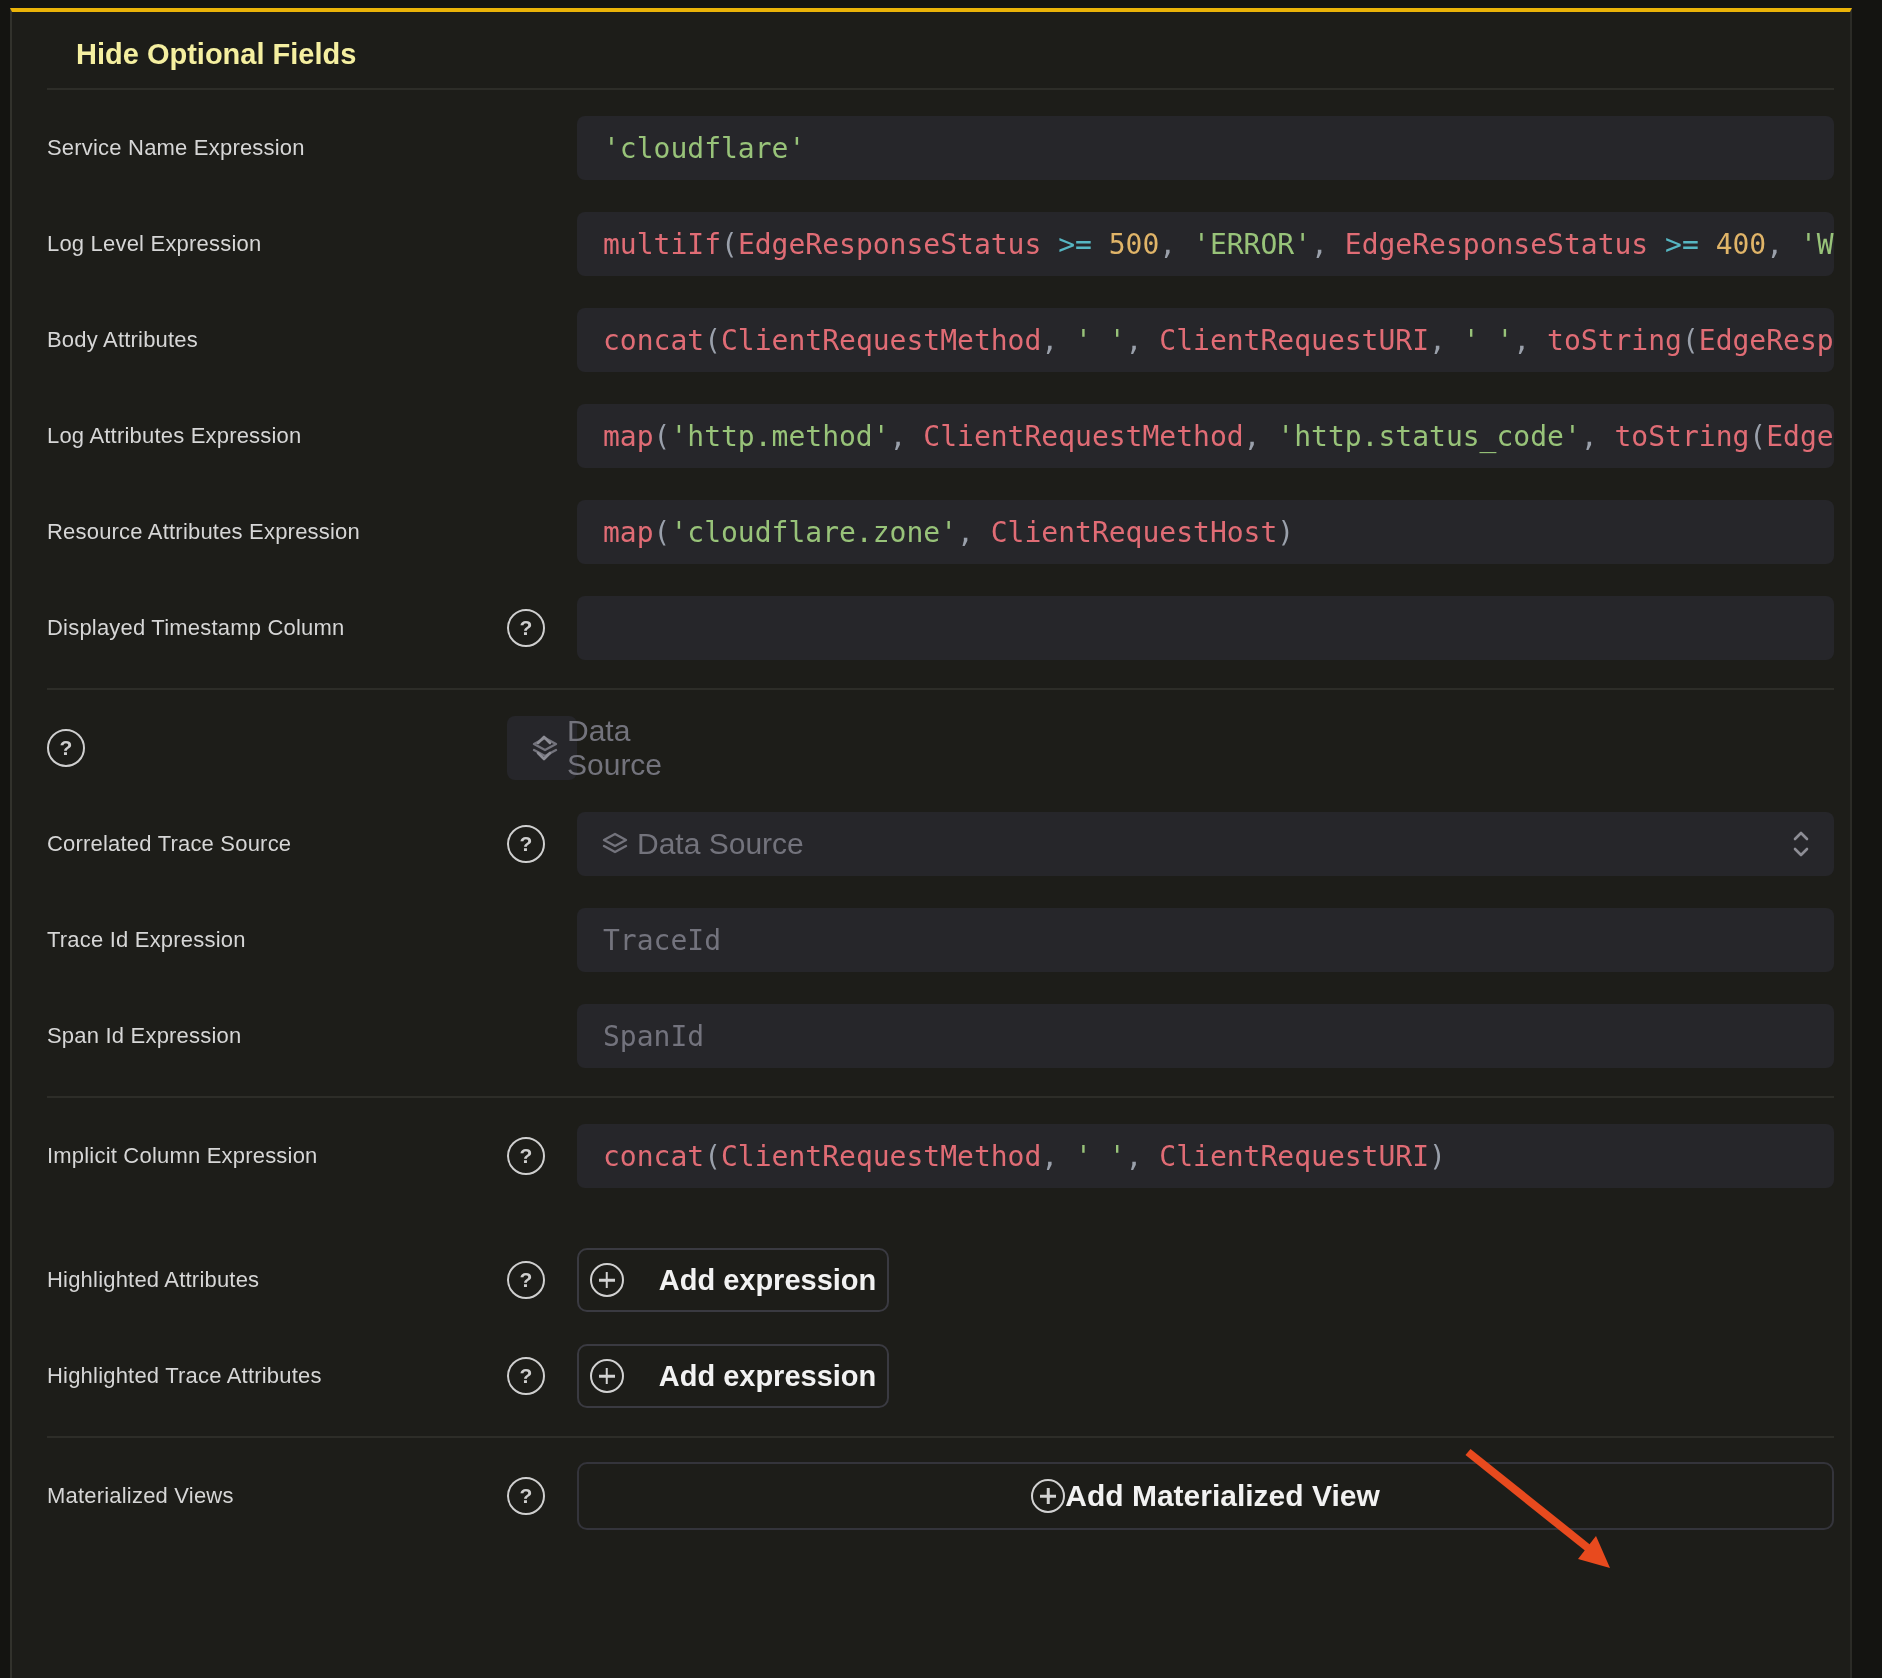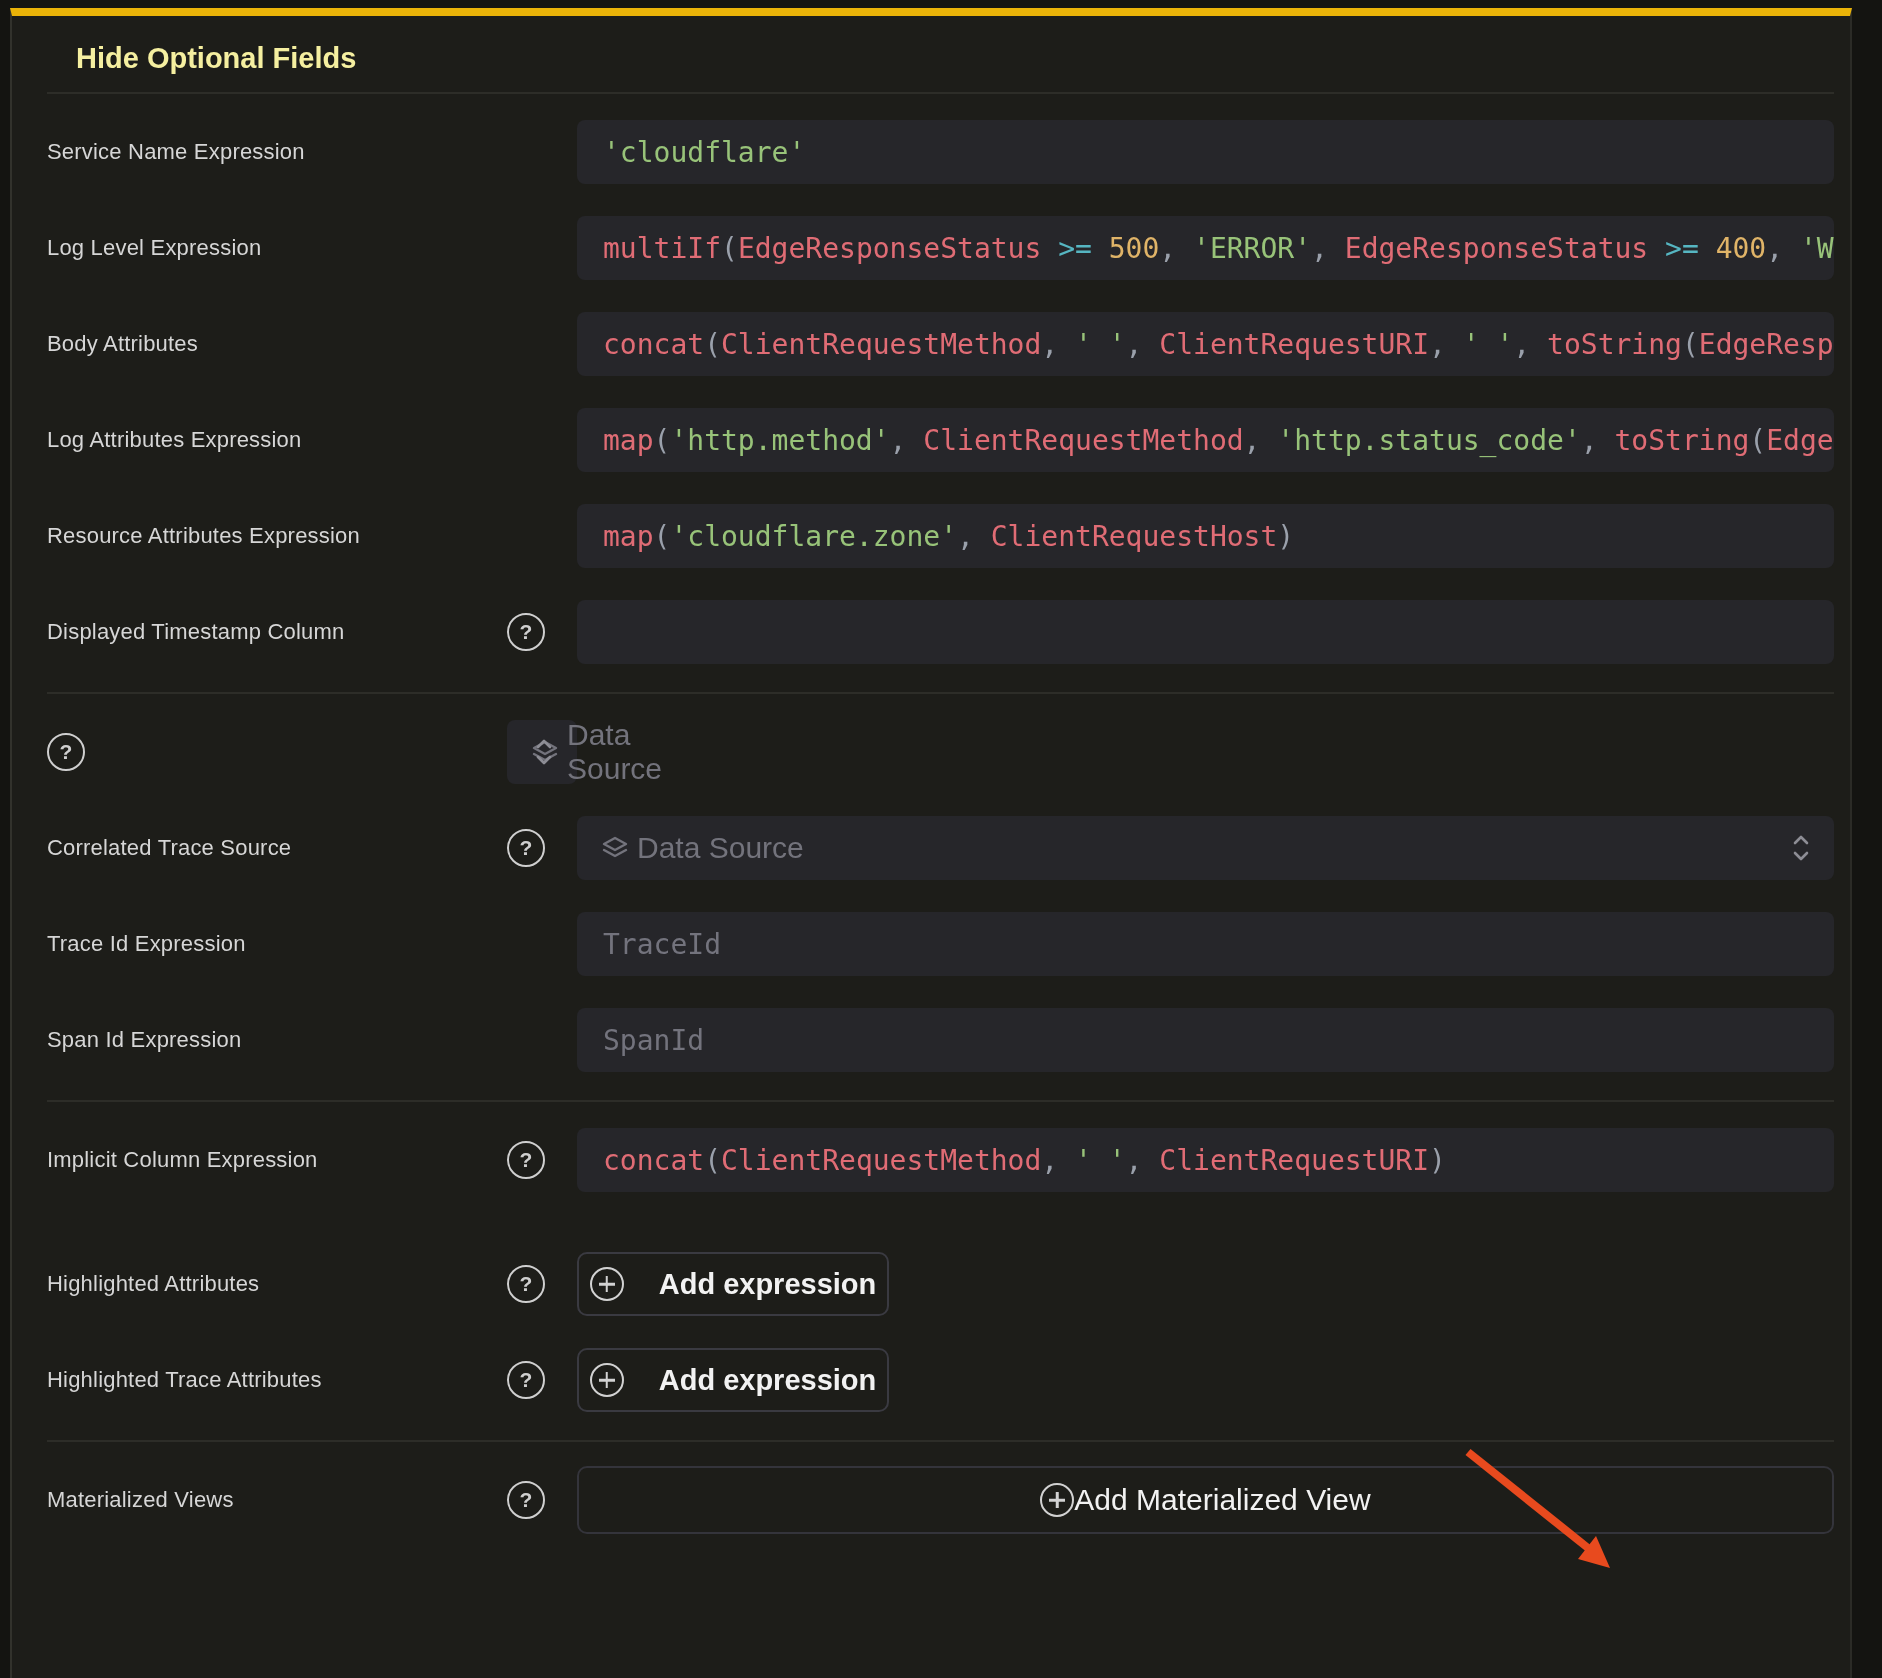--- a/index.html
+++ b/index.html
@@ -5,21 +5,21 @@
   html,body{margin:0;padding:0;}
   body{
     width:1882px;height:1678px;position:relative;overflow:hidden;
     background:#141411;
     font-family:"Liberation Sans",sans-serif;
     -webkit-font-smoothing:antialiased;
   }
   .panel{
     position:absolute;left:10px;top:8px;right:30px;bottom:0;
     background:#1d1d19;
-    border-top:8px solid #eab308;
+    border-top:4px solid #eab308;
     border-left:2px solid #32322c;
     border-right:2px solid #2b2b26;
     box-sizing:border-box;
   }
   .content{padding:0 16px 0 35px;}
   .opt-toggle{
     margin-top:22px;height:40px;display:flex;align-items:center;
     padding-left:29px;
     color:#f5efa0;font-size:29px;font-weight:700;cursor:pointer;
   }
@@ -65,21 +65,21 @@
   .btn-outline{
     height:64px;width:312px;box-sizing:border-box;
     border:2px solid #3a3a41;border-radius:10px;background:transparent;
     display:flex;align-items:center;justify-content:center;gap:35px;
     color:#f2f2f2;font-size:29px;font-weight:700;cursor:pointer;
   }
   .btn-wide{
     height:68px;width:100%;box-sizing:border-box;
     border:2px solid #34343b;border-radius:10px;background:transparent;
     display:flex;align-items:center;justify-content:center;
-    color:#f2f2f2;font-size:30px;font-weight:400;cursor:pointer;
+    color:#f2f2f2;font-size:30px;font-weight:700;cursor:pointer;
   }
   .plus-circle{
     width:34px;height:34px;border-radius:50%;border:2.5px solid #d2d2d2;
     box-sizing:border-box;position:relative;flex:0 0 auto;
   }
   .plus-circle::before,.plus-circle::after{
     content:"";position:absolute;background:#d2d2d2;
   }
   .plus-circle::before{left:50%;top:7px;bottom:7px;width:2.5px;transform:translateX(-50%);}
   .plus-circle::after{top:50%;left:7px;right:7px;height:2.5px;transform:translateY(-50%);}

